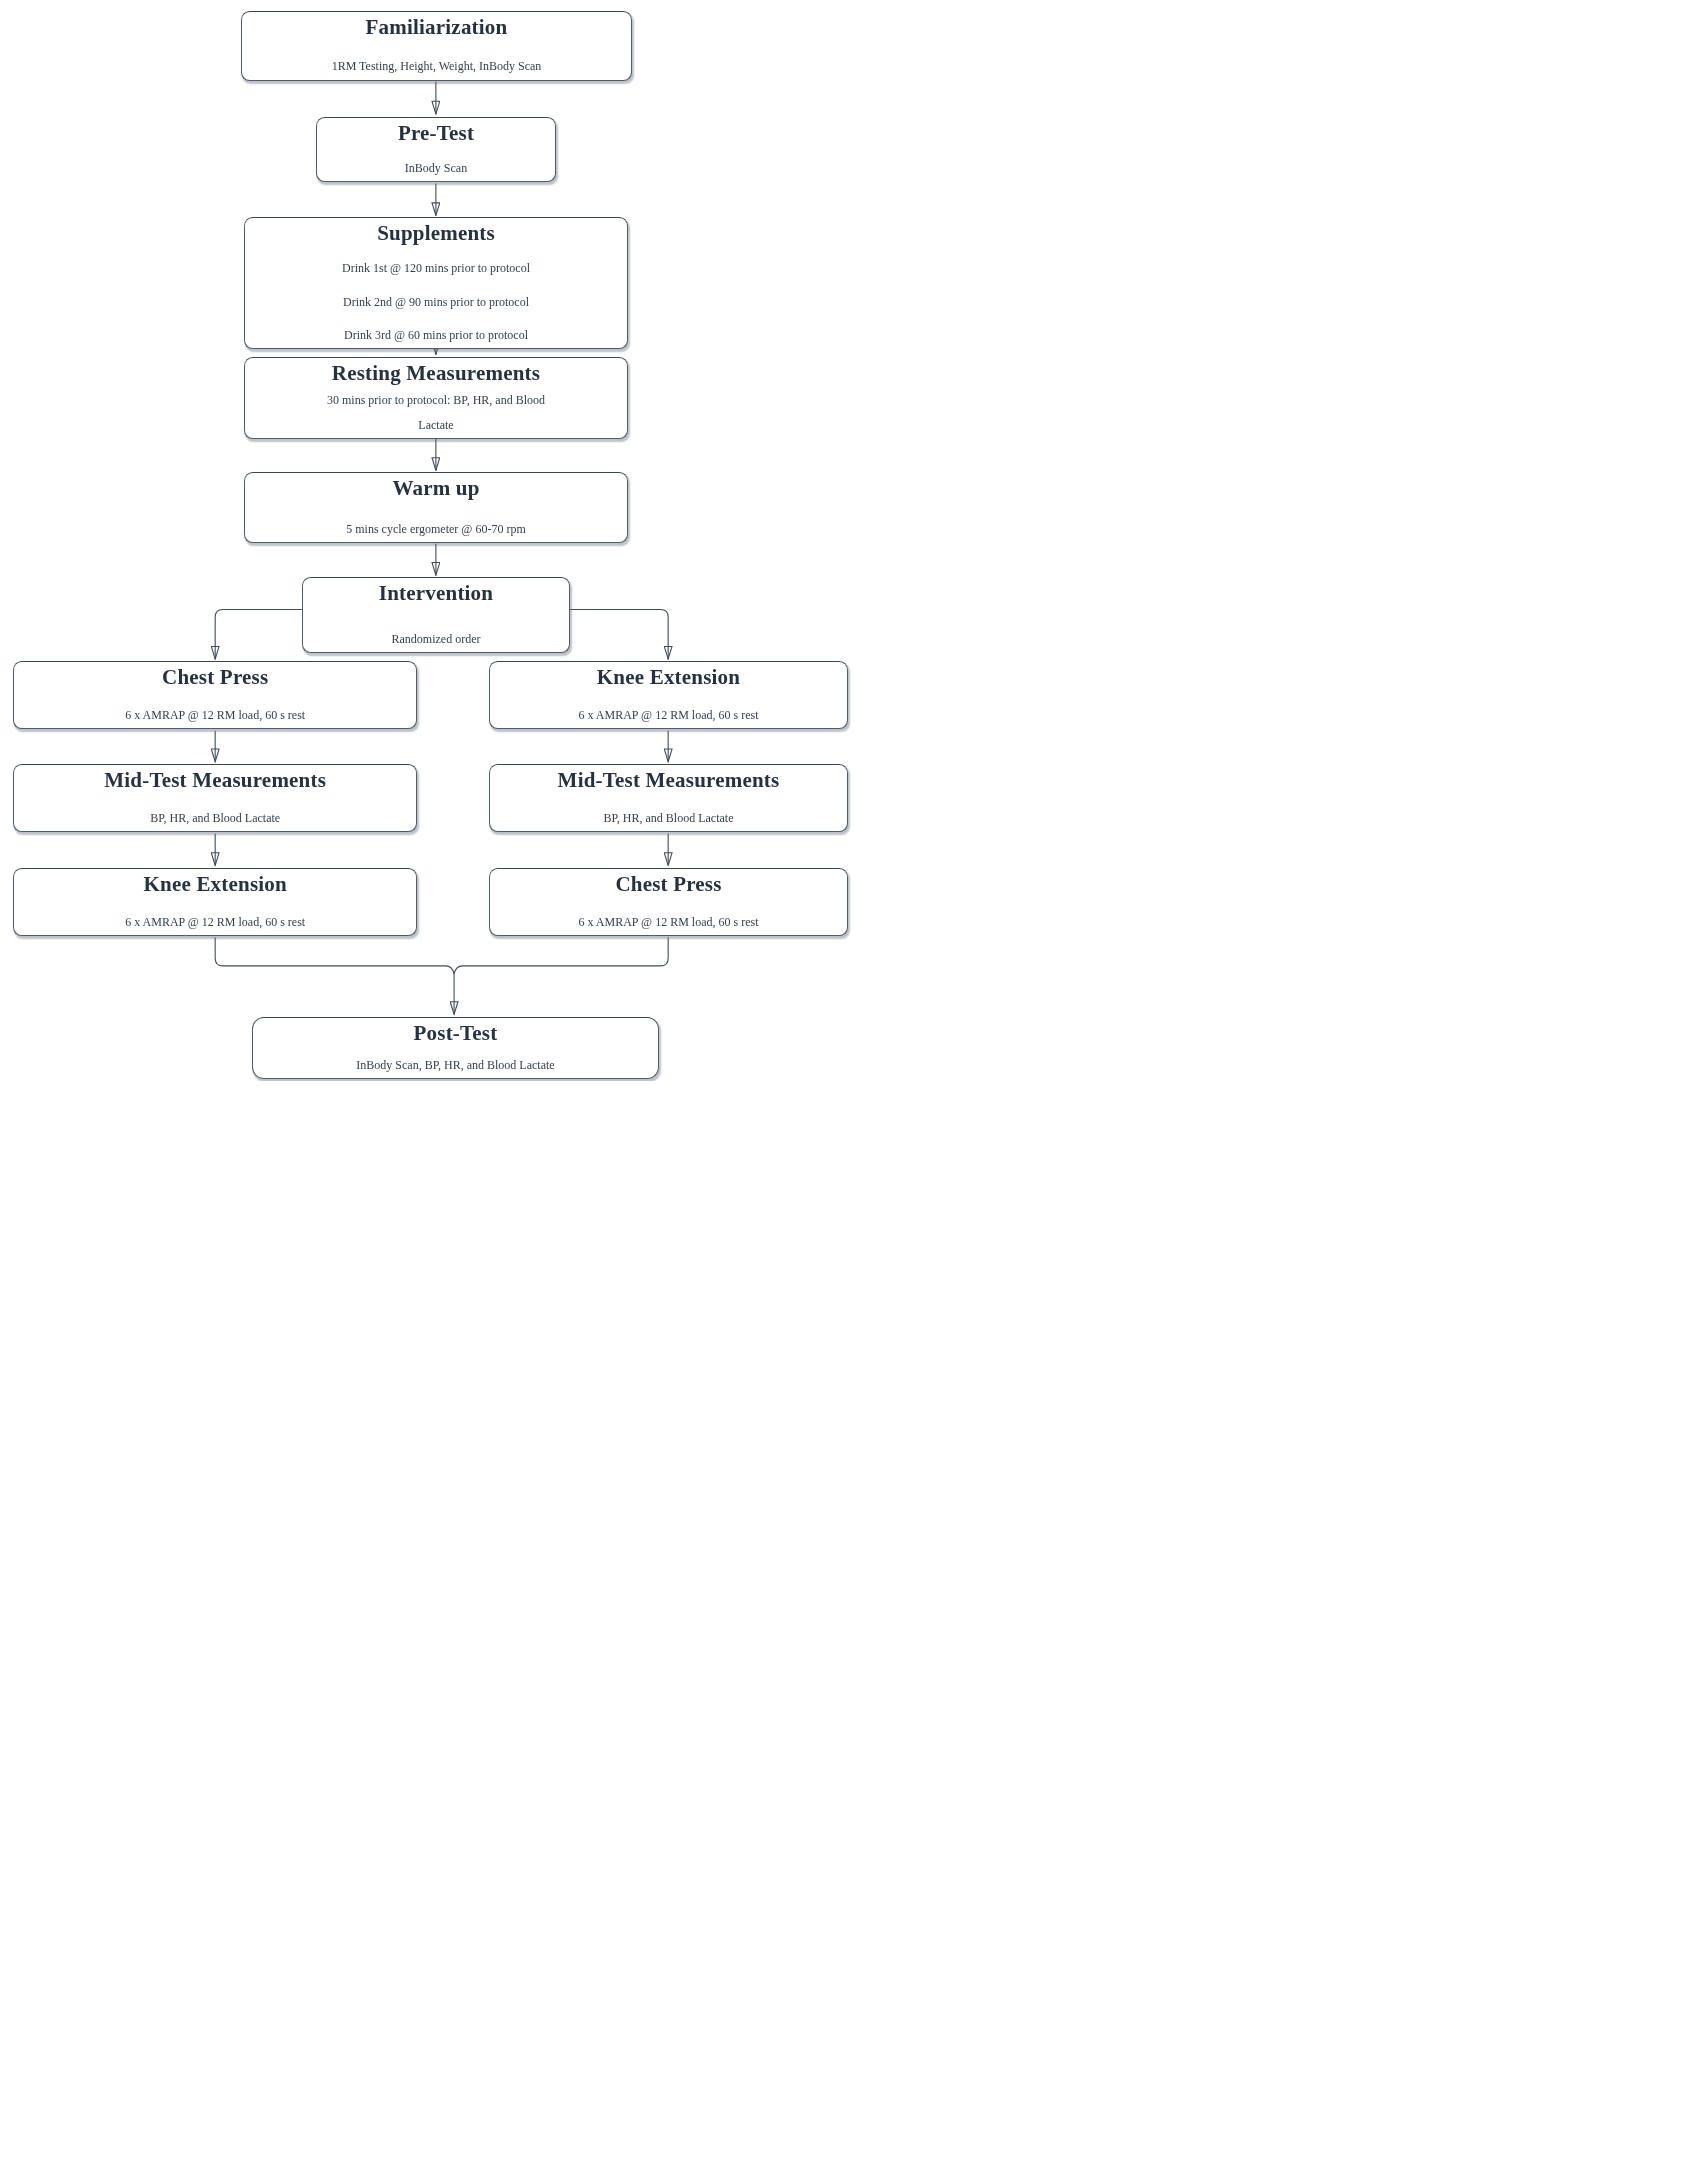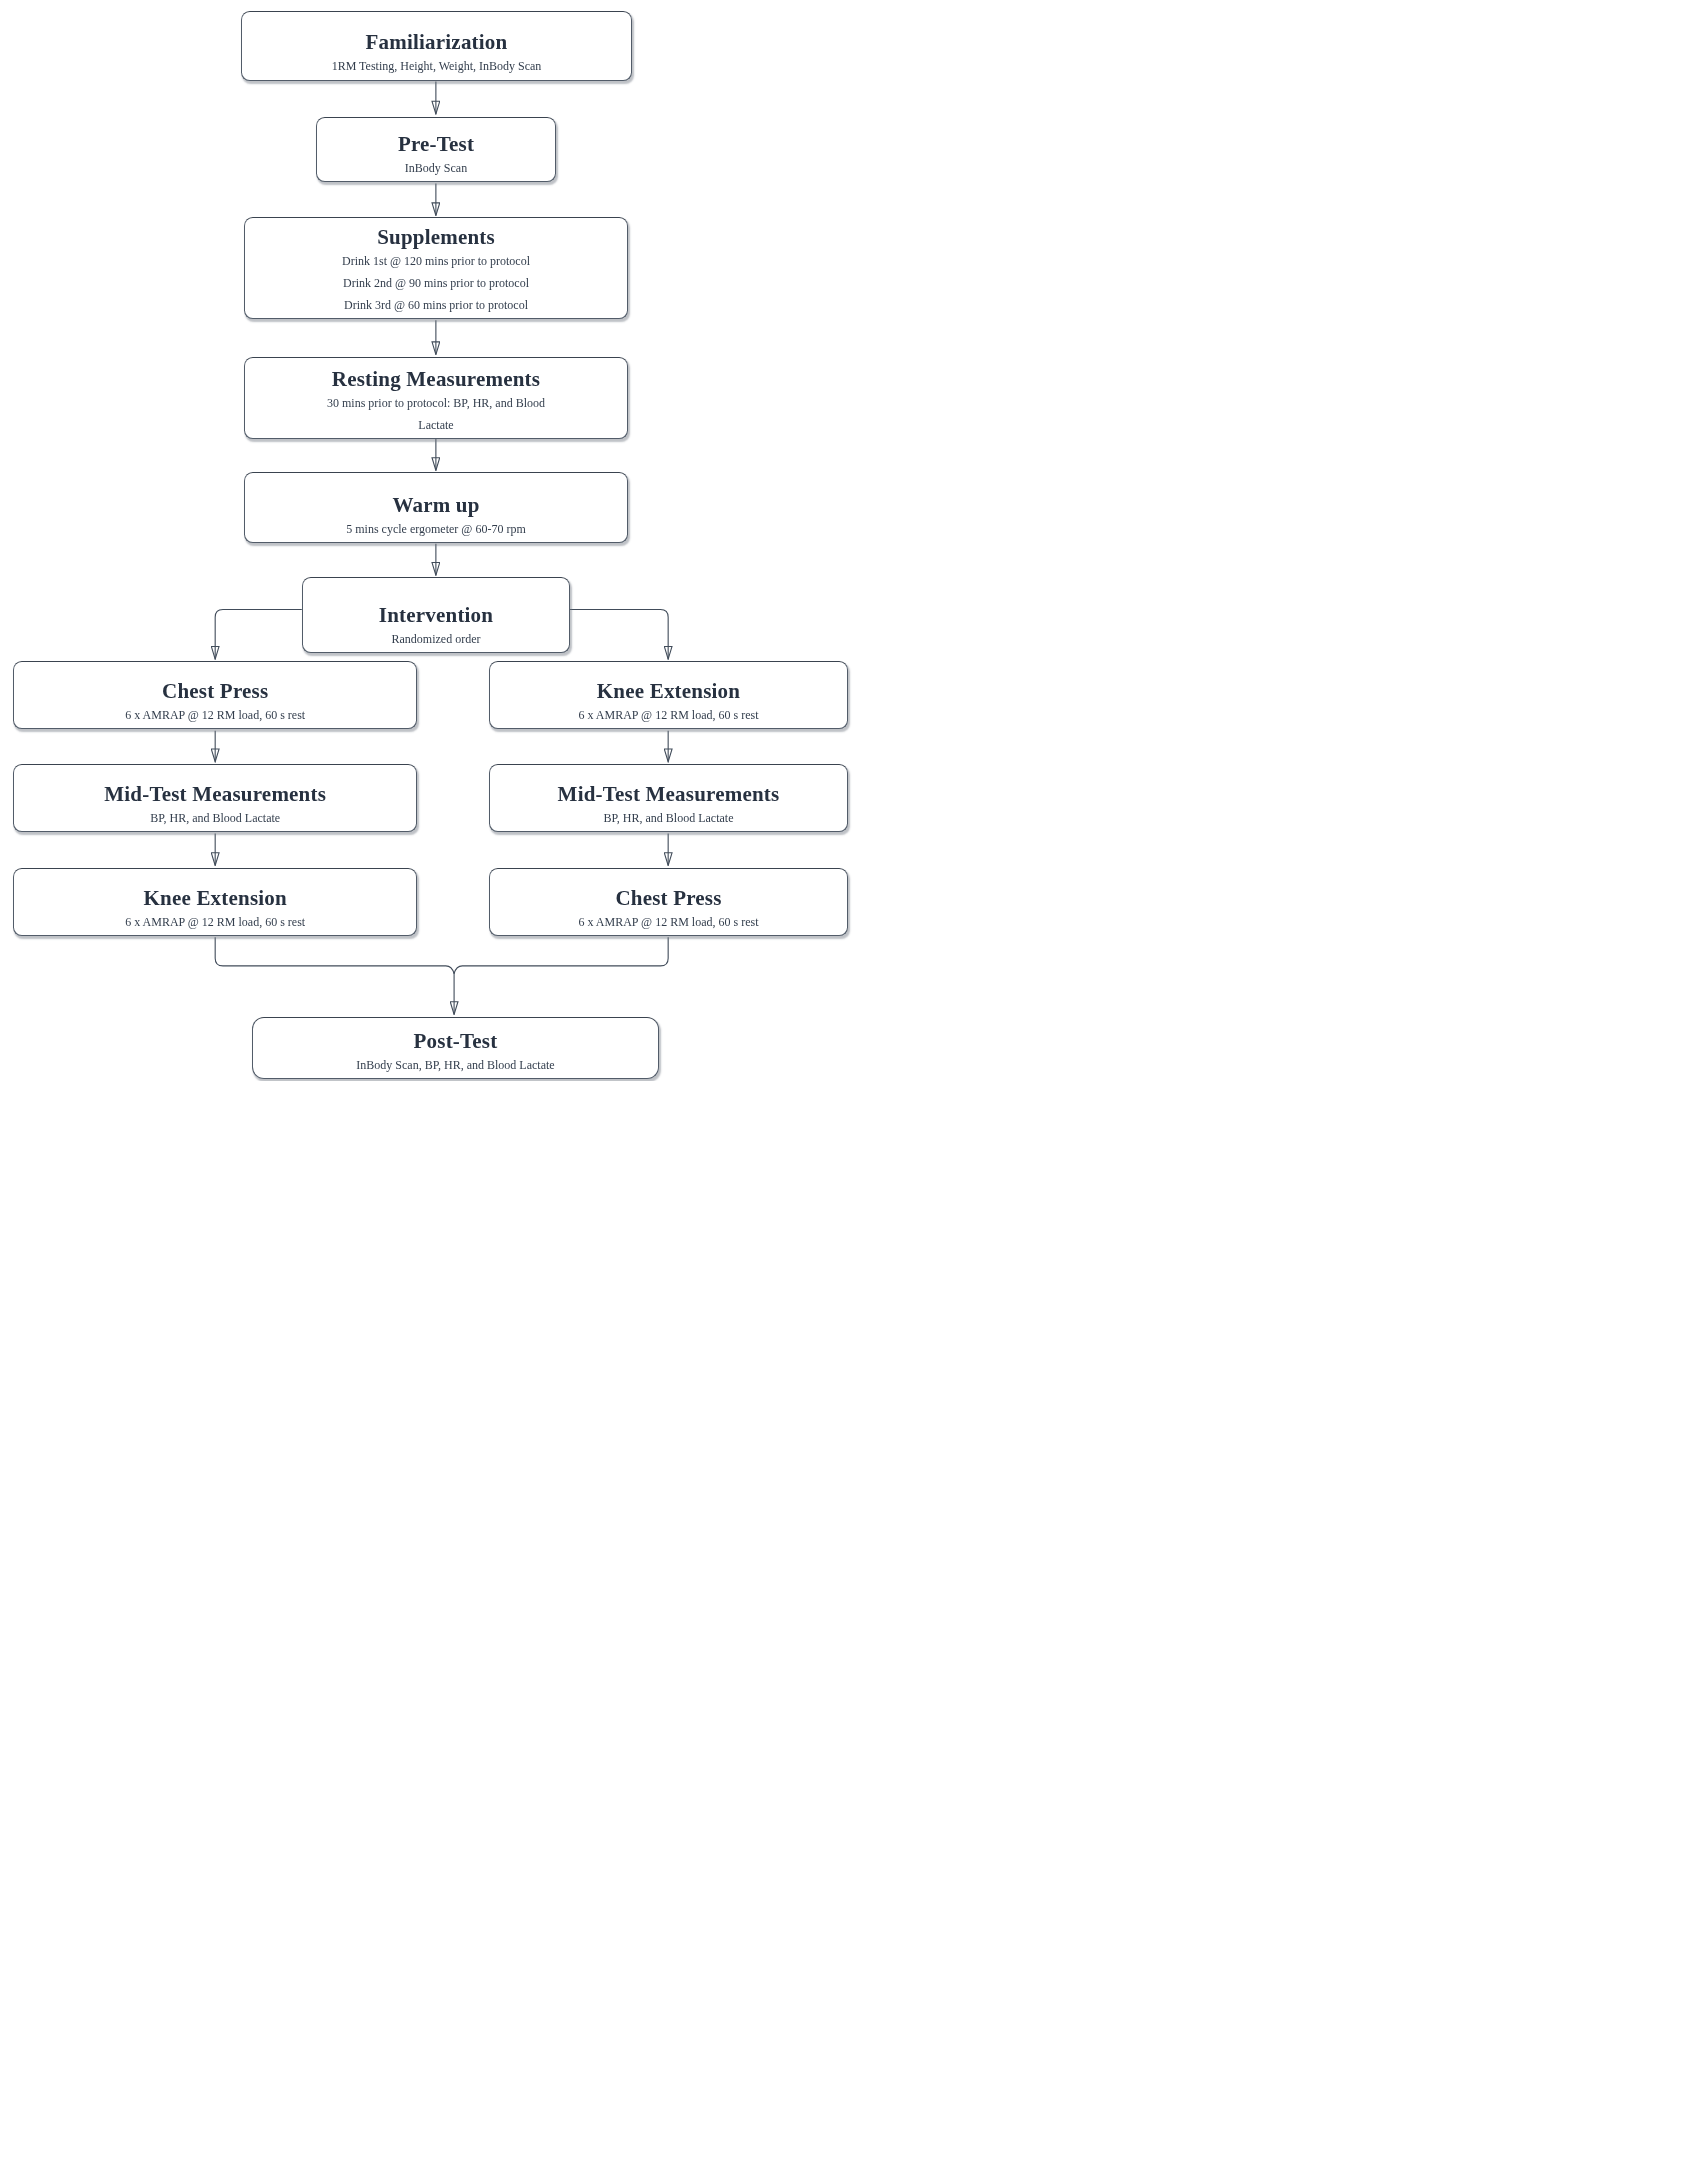--- a/index.html
+++ b/index.html
@@ -19,21 +19,21 @@
   .node{
     position:absolute;
     box-sizing:border-box;
     background:#ffffff;
     border:1.1px solid #525c69;
     border-top:1.7px solid #3a434f;
     border-radius:8.8px;
     box-shadow:1.7px 2.2px 1.7px rgba(110,118,128,0.45);
     display:flex;
     flex-direction:column;
-    justify-content:flex-end;
+    justify-content:space-between;
     align-items:center;
     text-align:center;
     padding:2.2px 5.5px;
   }
   .node .title{
     font-weight:700;
     font-size:21px;
     line-height:26px;
     color:#273140;
     letter-spacing:0.2px;
@@ -77,21 +77,21 @@
   <div class="node" style="left:241px;top:10.5px;width:391px;height:70px;">
     <div class="title">Familiarization</div>
     <div class="line">1RM Testing, Height, Weight, InBody Scan</div>
   </div>
 
   <div class="node" style="left:316px;top:117px;width:240px;height:65px;">
     <div class="title">Pre-Test</div>
     <div class="line">InBody Scan</div>
   </div>
 
-  <div class="node" style="left:244px;top:217px;width:384px;height:102px;">
+  <div class="node" style="left:244px;top:217px;width:384px;height:132px;">
     <div class="title">Supplements</div>
     <div class="line">Drink 1st @ 120 mins prior to protocol</div>
     <div class="line">Drink 2nd @ 90 mins prior to protocol</div>
     <div class="line">Drink 3rd @ 60 mins prior to protocol</div>
   </div>
 
   <div class="node" style="left:244px;top:357px;width:384px;height:82px;">
     <div class="title">Resting Measurements</div>
     <div class="line">30 mins prior to protocol: BP, HR, and Blood</div>
     <div class="line">Lactate</div>

